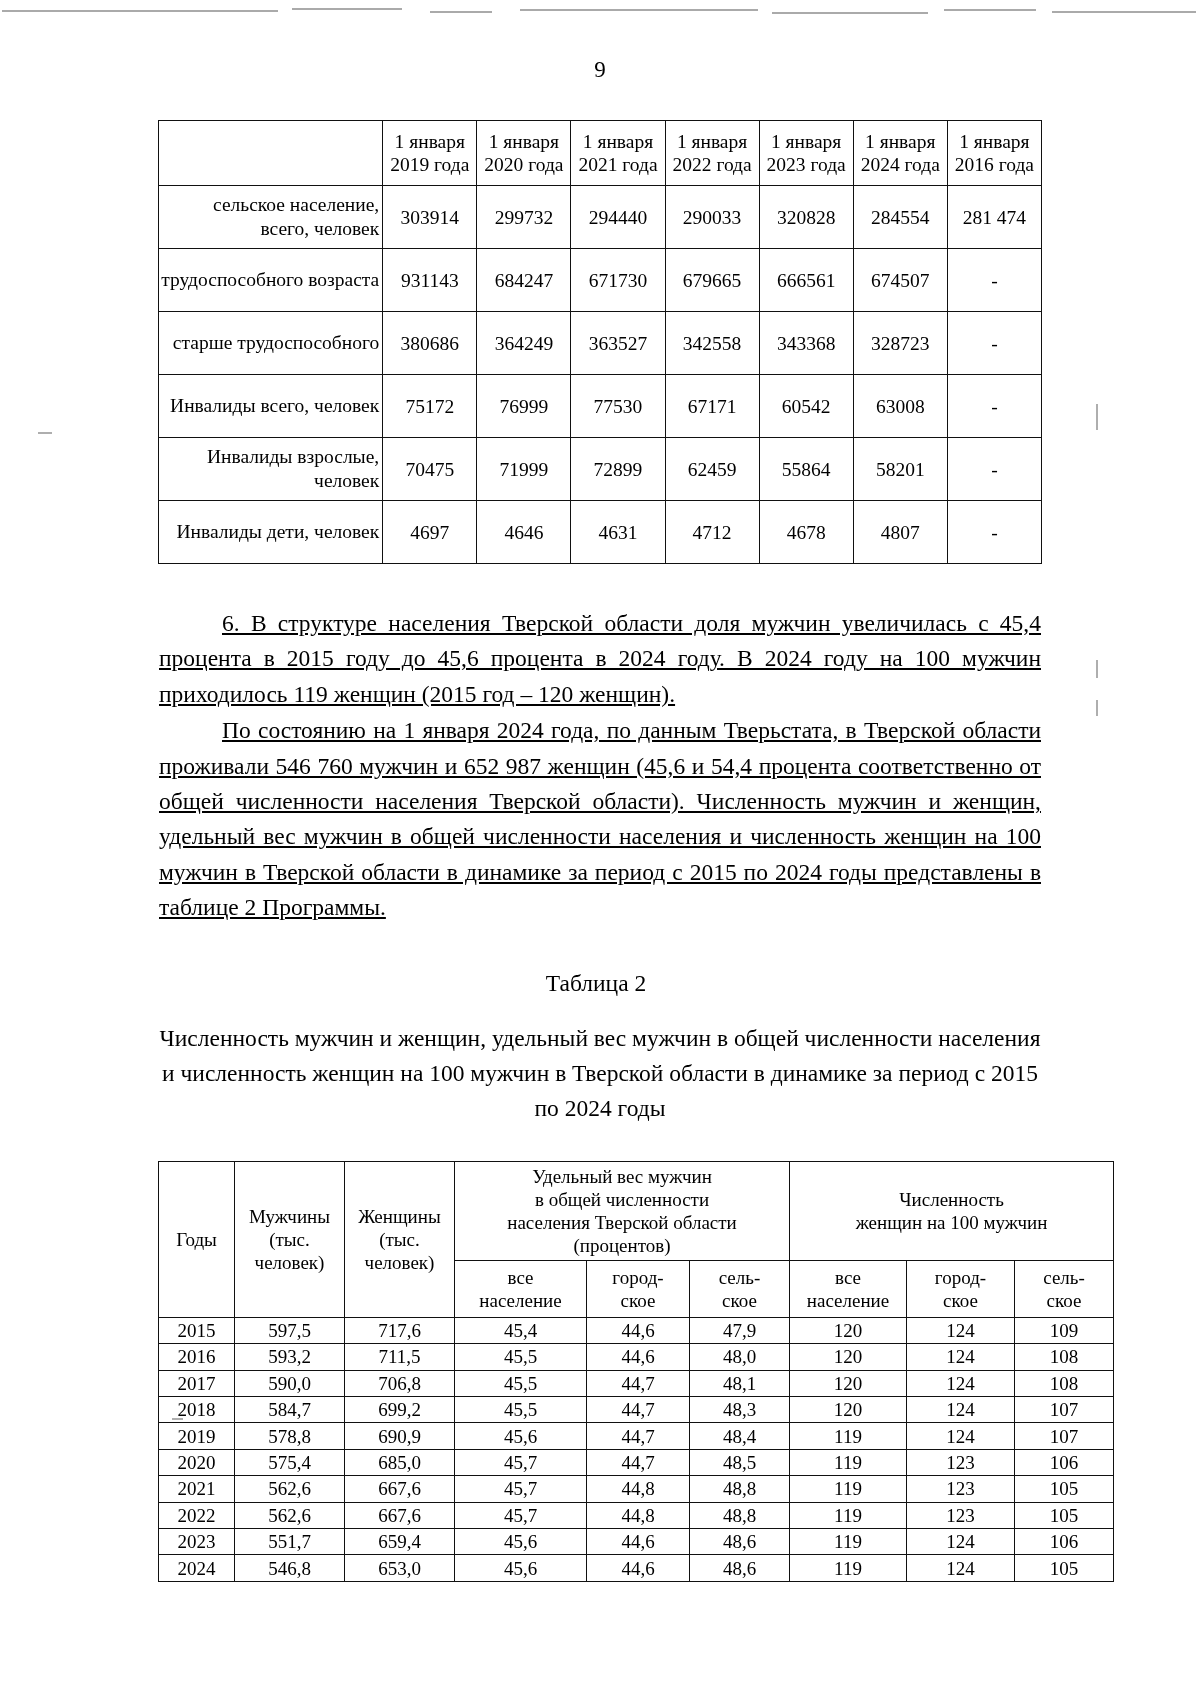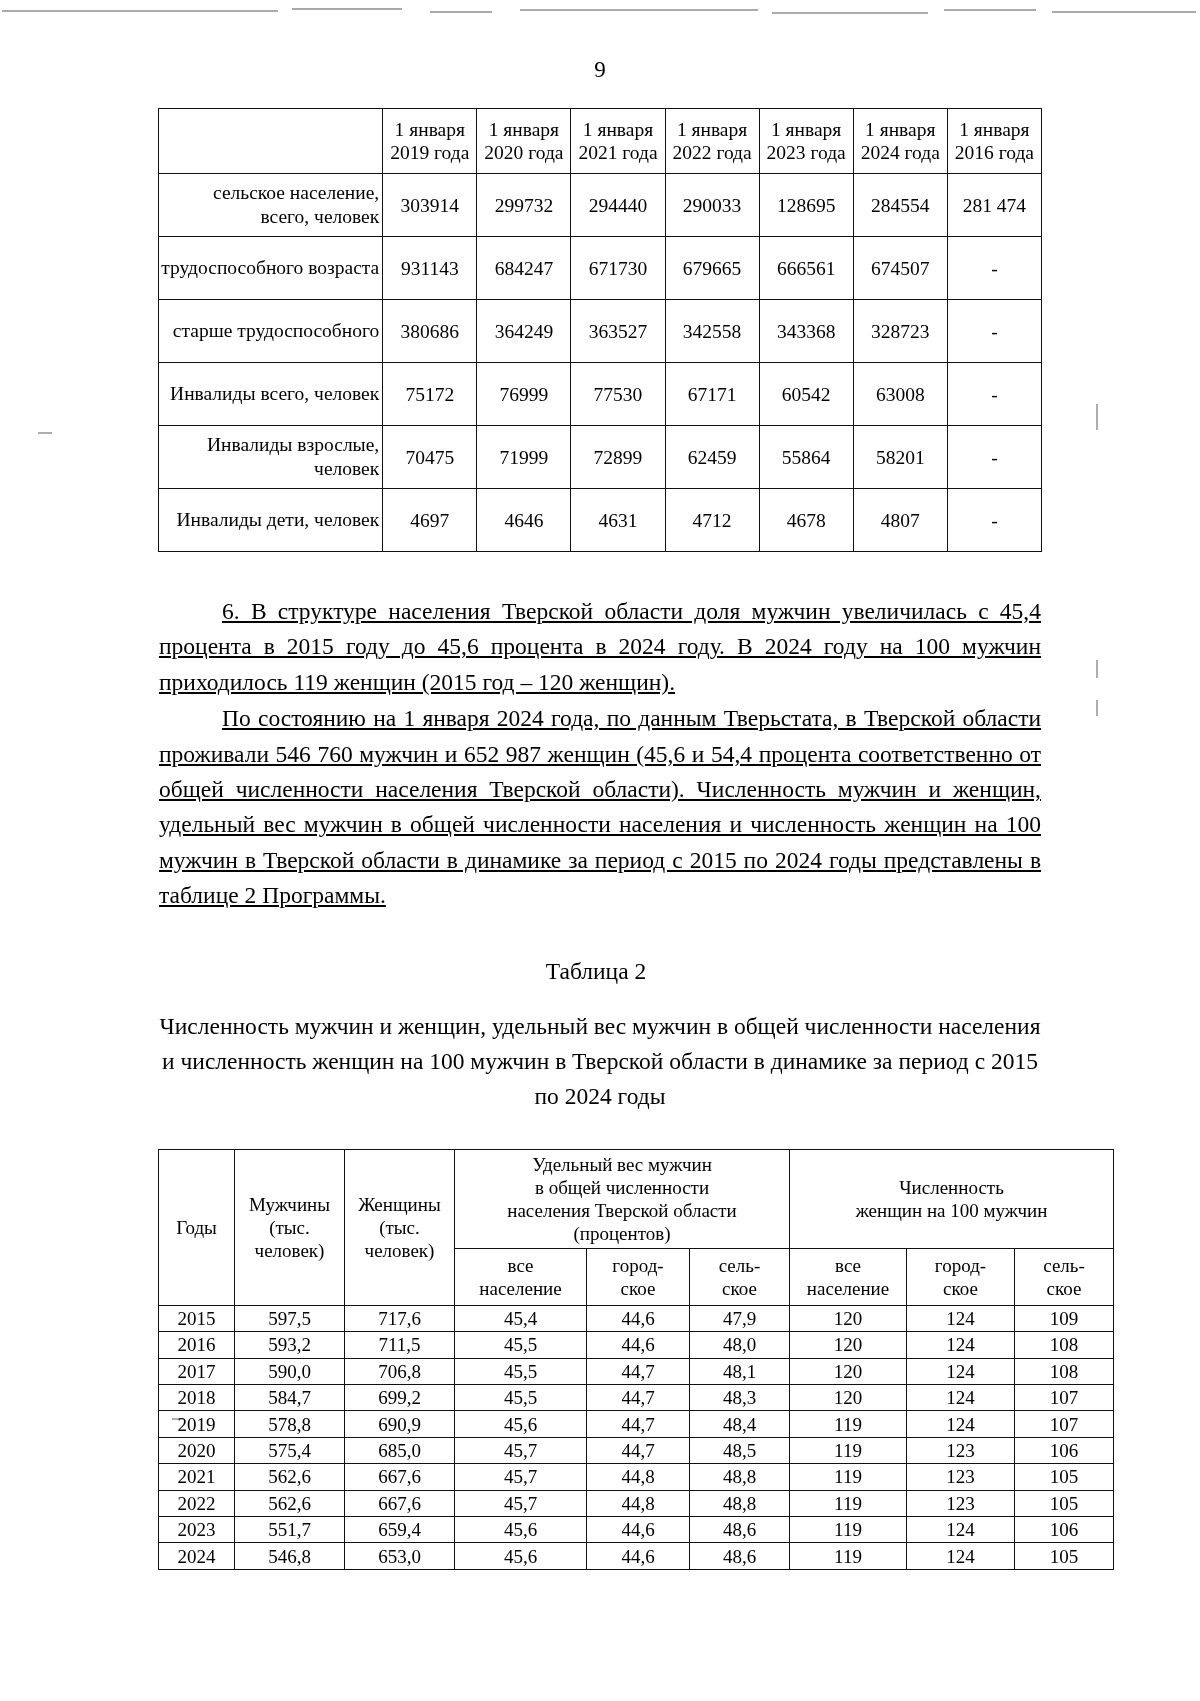--- a/index.html
+++ b/index.html
@@ -51,21 +51,21 @@
     top: 58px;
     left: 0;
     width: 1200px;
     text-align: center;
     font-size: 23px;
     line-height: 1;
   }
 
   .content {
     position: absolute;
-    top: 108px;
+    top: 120px;
     left: 158px;
     width: 884px;
   }
 
   
   table {
     border-collapse: collapse;
     width: 100%;
     font-size: 19.5px;
     line-height: 1.18;
@@ -223,21 +223,21 @@
           </td>
         </tr>
       </thead>
       <tbody>
         <tr>
           <td class="lbl">сельское население, всего, человек</td>
           <td>303914</td>
           <td>299732</td>
           <td>294440</td>
           <td>290033</td>
-          <td>128695</td>
+          <td>320828</td>
           <td>284554</td>
           <td class="nowrapcell">281 474</td>
         </tr>
         <tr>
           <td class="lbl">трудоспособного возраста</td>
           <td>931143</td>
           <td>684247</td>
           <td>671730</td>
           <td>679665</td>
           <td>666561</td>

